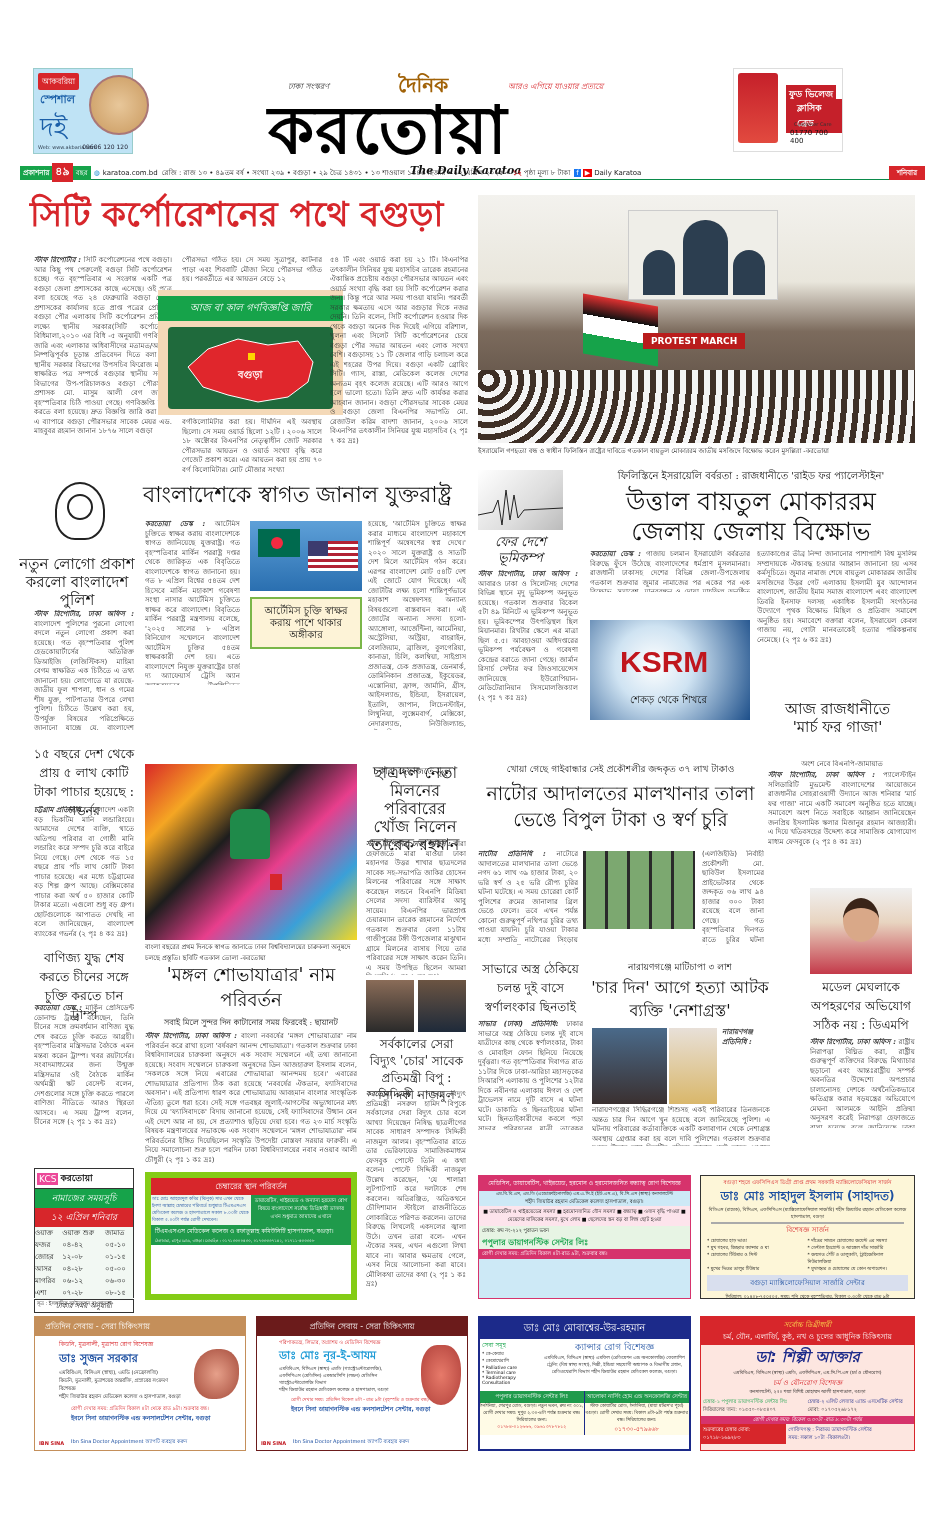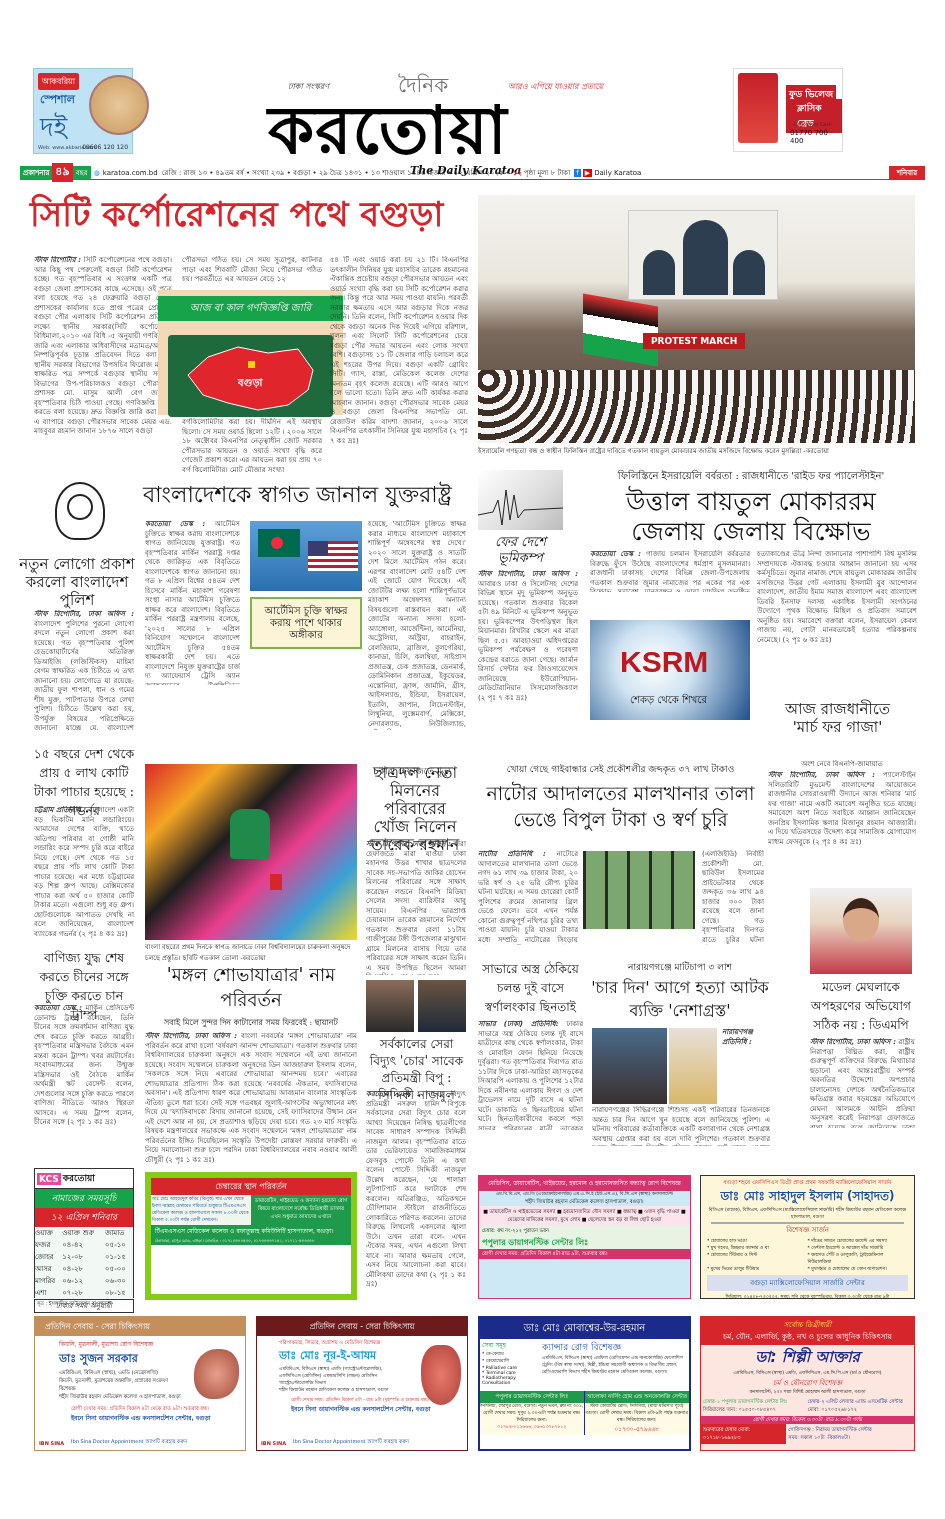--- a/index.html
+++ b/index.html
@@ -19,21 +19,21 @@
 #ad-left .web{position:absolute;left:4px;bottom:3px;font-size:5px;color:#345}
 #ad-left .ph{position:absolute;right:4px;bottom:3px;font-size:6px;color:#223}
 #ad-right{left:733px;top:68px;width:110px;height:84px;background:#fff;border:1px solid #ddd}
 #ad-right .pack{position:absolute;left:4px;top:4px;width:40px;height:70px;background:linear-gradient(#c5202a,#e24a3f);border-radius:3px}
 #ad-right .t1{position:absolute;left:52px;top:16px;background:#c5202a;color:#fff;font-size:9px;padding:2px 3px;font-weight:bold}
 #ad-right .t2{position:absolute;left:52px;top:30px;background:#c5202a;color:#fff;font-size:9px;padding:2px 11px;font-weight:bold}
 #ad-right .cc{position:absolute;left:60px;top:52px;font-size:5px;color:#333}
 #ad-right .num{position:absolute;left:56px;top:60px;font-size:7px;color:#111}
 #masthead{left:148px;top:62px;width:560px;height:125px;text-align:center}
 #edition{position:absolute;left:140px;top:18px;font-size:8px;color:#333;font-style:italic}
-#dainik{position:absolute;left:250px;top:8px;font-size:20px;font-weight:normal;color:#737373;font-family:"DejaVu Serif",serif}
+#dainik{position:absolute;left:250px;top:8px;font-size:20px;font-weight:bold;color:#a16207;font-family:"DejaVu Serif",serif}
 #slogan{position:absolute;left:360px;top:18px;font-size:8px;color:#d7262b;font-style:italic}
 #title{position:absolute;left:120px;top:28px;font-size:66px;font-weight:bold;color:#000;font-family:"DejaVu Serif",serif;letter-spacing:1px;line-height:80px}
 #subtitle{position:absolute;left:262px;top:102px;font-size:11px;font-weight:bold;font-style:italic;font-family:"DejaVu Serif",serif}
 #infobar{left:20px;top:166px;width:905px;height:14px;display:flex;align-items:center;font-size:7px;color:#222;border-bottom:1px solid #0a8a4a}
 #infobar .pub{background:#16a34a;color:#fff;padding:1px 3px;font-weight:bold}
 #infobar .yr{background:#d7262b;color:#fff;padding:0 3px;font-size:11px;font-weight:bold}
 #infobar .yr2{background:#16a34a;color:#fff;padding:1px 3px}
 #infobar .globe{color:#1b8ed1;margin:0 3px}
 #infobar .fb{background:#1877f2;color:#fff;padding:0 2px;margin-left:4px}
 #infobar .yt{background:#e00;color:#fff;padding:0 2px;margin:0 2px}
@@ -80,21 +80,21 @@
   <span class="yt">▶</span>
   <span>Daily Karatoa</span>
   <span class="day">শনিবার</span>
 </div>
 
 <div class="abs hl" style="left:30px;top:194px;width:440px;font-size:34px;color:#d7262b;font-weight:bold;text-align:left">সিটি কর্পোরেশনের পথে বগুড়া</div>
 <div class="abs txt" style="left:34px;top:256px;width:138px;height:220px"><b>স্টাফ রিপোর্টার :</b> <span>সিটি কর্পোরেশনের পথে বগুড়া। আর কিছু পথ পেরুলেই বগুড়া সিটি কর্পোরেশন হচ্ছে। গত বৃহস্পতিবার এ সংক্রান্ত একটি পত্র বগুড়া জেলা প্রশাসকের কাছে এসেছে। ওই পত্রে বলা হয়েছে গত ২৪ ফেব্রুয়ারি বগুড়া জেলা প্রশাসকের কার্যালয় হতে প্রাপ্ত পত্রের প্রেক্ষিতে বগুড়া পৌর এলাকায় সিটি কর্পোরেশন প্রতিষ্ঠার লক্ষ্যে স্থানীয় সরকার(সিটি কর্পোরেশন) বিধিমালা,২০১০ এর বিধি -৫ অনুযায়ী গণবিজ্ঞপ্তি জারি এবং এলাকার অধিবাসীদের মতামত/আপত্তি নিষ্পত্তিপূর্বক চূড়ান্ত প্রতিবেদন দিতে বলা হয়। স্থানীয় সরকার বিভাগের উপসচিব ফিরোজ মাহমুদ স্বাক্ষরিত পত্র সম্পর্কে বগুড়ার স্থানীয় সরকার বিভাগের উপ-পরিচালকও বগুড়া পৌরসভার প্রশাসক মো. মাসুম আলী বেগ জানান, বৃহস্পতিবার চিঠি পাওয়া গেছে। গণবিজ্ঞপ্তি জারি করতে বলা হয়েছে। দ্রুত বিজ্ঞপ্তি জারি করা হবে। এ ব্যাপারে বগুড়া পৌরসভার সাবেক মেয়র এড. মাহবুবর রহমান জানান ১৮৭৬ সালে বগুড়া</span></div>
 <div class="abs txt" style="left:182px;top:256px;width:140px;height:30px">পৌরসভা গঠিত হয়। সে সময় সুত্রাপুর, কাটনার পাড়া এবং শিববাটি মৌজা নিয়ে পৌরসভা গঠিত হয়। পরবর্তীতে এর আয়তন বেড়ে ১২</div>
 <div class="abs" style="left:158px;top:290px;width:185px;height:125px;background:#f4d9b8">
   <div style="background:#16a34a;color:#fff;font-size:10px;font-style:italic;text-align:center;padding:4px 0;margin:6px 0 0">আজ বা কাল গণবিজ্ঞপ্তি জারি</div>
-  <div style="position:relative;margin:14px 10px;height:82px;background:#1f6a3c;border-radius:4px;overflow:hidden">
+  <div style="position:relative;margin:6px 10px;height:82px;background:#1f6a3c;border-radius:4px;overflow:hidden">
     <svg width="165" height="82" viewBox="0 0 165 82">
         <path d="M20 40 L40 22 L70 12 L100 18 L130 14 L145 35 L140 55 L120 70 L90 75 L60 68 L35 60 Z" fill="#e0262c" stroke="#fff" stroke-width="1"></path>
         <rect x="80" y="26" width="7" height="7" fill="#ffd500"></rect>
       </svg>
     <span style="position:absolute;left:70px;top:40px;color:#fff;font-size:10px;font-weight:bold">বগুড়া</span>
   </div>
 </div>
 <div class="abs txt" style="left:182px;top:418px;width:140px;height:62px">বর্গকিলোমিটার করা হয়। দীর্ঘদিন এই অবস্থায় ছিলো। সে সময় ওয়ার্ড ছিলো ১২টি । ২০০৬ সালে ১৮ অক্টোবর বিএনপির নেতৃত্বাধীন জোট সরকার পৌরসভার আয়তন ও ওয়ার্ড সংখ্যা বৃদ্ধি করে গেজেট প্রকাশ করে। এর আয়তন করা হয় প্রায় ৭০ বর্গ কিলোমিটার। মোট মৌজার সংখ্যা</div>
 <div class="abs txt" style="left:330px;top:256px;width:138px;height:224px"><span>৫৪ টি এবং ওয়ার্ড করা হয় ২১ টি। বিএনপির তৎকালীন সিনিয়র যুগ্ম মহাসচিব তারেক রহমানের ঐকান্তিক প্রচেষ্টায় বগুড়া পৌরসভার আয়তন এবং ওয়ার্ড সংখ্যা বৃদ্ধি করা হয় সিটি কর্পোরেশন করার জন্য। কিন্তু পরে আর সময় পাওয়া যায়নি। পরবর্তী সরকার ক্ষমতায় এসে আর বগুড়ার দিকে নজর দেয়নি। তিনি বলেন, সিটি কর্পোরেশন হওয়ার দিক থেকে বগুড়া অনেক দিক দিয়েই এগিয়ে বরিশাল, খুলনা এবং সিলেট সিটি কর্পোরেশনের চেয়ে বগুড়া পৌর সভার আয়তন এবং লোক সংখ্যা বেশি। বগুড়াসহ ১১ টি জেলার গাড়ি চলাচল করে এই শহরের উপর দিয়ে। বগুড়া একটি গ্রোয়িং সিটি। গ্যাস, রাস্তা, মেডিকেল কলেজ দেশের অন্যতম বৃহৎ কলেজ রয়েছে। এটি আরও আগে হলে ভালো হতো। তিনি দ্রুত এটি কার্যকর করার আহবান জানান। বগুড়া পৌরসভার সাবেক মেয়র ও বগুড়া জেলা বিএনপির সভাপতি মো. রেজাউল করিম বাদশা জানান, ২০০৬ সালে বিএনপির তৎকালীন সিনিয়র যুগ্ম মহাসচিব</span> <span>(২ পৃঃ ৭ কঃ দ্রঃ)</span></div>
 
@@ -192,21 +192,21 @@
 
 <div class="abs hl" style="left:590px;top:962px;width:180px;font-size:9px">নারায়ণগঞ্জে মাটিচাপা ৩ লাশ</div>
 <div class="abs hl" style="left:590px;top:976px;width:180px;font-size:16px;line-height:23px">'চার দিন' আগে হত্যা আটক ব্যক্তি 'নেশাগ্রস্ত'</div>
 <div class="abs img" style="left:592px;top:1028px;width:75px;height:76px;background:linear-gradient(#4a6a8a,#3a3030)"></div>
 <div class="abs img" style="left:669px;top:1028px;width:48px;height:76px;background:linear-gradient(#e8e0d8,#d9b76a)"></div>
 <div class="abs txt" style="left:722px;top:1028px;width:48px;height:76px"><b>নারায়ণগঞ্জ প্রতিনিধি :</b></div>
 <div class="abs txt" style="left:592px;top:1106px;width:178px;height:40px"><span>নারায়ণগঞ্জের সিদ্ধিরগঞ্জে শিশুসহ একই পরিবারের তিনজনকে অন্তত চার দিন আগে খুন হয়েছে বলে জানিয়েছে পুলিশ। এ ঘটনায় পরিবারের কর্তাব্যক্তিকে একটি কলাবাগান থেকে নেশাগ্রস্ত অবস্থায় গ্রেপ্তার করা হয় বলে দাবি পুলিশের। গতকাল শুক্রবার দুপুরে উদ্ধার লাশ তিনটির পরিচয় জানার পরই তাকে গ্রেপ্তার করা হয়। নিহতরা হলেন- সিদ্ধিরগঞ্জের মিজমিজি পশ্চিমপাড়ার প্রয়াত আব্দুস ছামাদের কন্যা পোশাক কর্মী লামিয়া আক্তার (২২), লামিয়ার ছেলে রাফসান লাবিব (৩) ও বড়বোন স্বপ্না আক্তার (৩৫)। গ্রেপ্তার মো. ইয়াসিন (২৩)</span> </div>
 
 <div class="abs" style="left:34px;top:1168px;width:100px;height:130px;border:1px solid #333">
   <div style="display:flex;align-items:center;height:20px;border-bottom:1px solid #333;background:#fff">
-    <span style="background:#ec4899;color:#fff;font-size:9px;font-weight:bold;padding:1px 2px;margin:0 2px">KCS</span>
+    <span style="background:#ec4899;color:#fff;font-size:9px;font-weight:normal;padding:1px 2px;margin:0 2px">KCS</span>
     <span style="font-size:9px;font-weight:bold">করতোয়া</span>
   </div>
   <div style="background:#16a34a;color:#fff;font-size:9px;text-align:center;font-style:italic;padding:2px 0">নামাজের সময়সূচি</div>
   <div style="background:#d7262b;color:#fff;font-size:9px;text-align:center;font-style:italic;padding:2px 0">১২ এপ্রিল শনিবার</div>
   <table style="width:100%;border-collapse:collapse;font-size:7px;background:#f2f8f3">
     <tbody>
         <tr>
           <td>ওয়াক্ত</td>
           <td>ওয়াক্ত শুরু</td>
           <td>জামাত</td>
@@ -312,21 +312,21 @@
   <div style="background:#1c2a8a;color:#fff;font-size:10px;text-align:center;padding:2px 0">ডাঃ মোঃ মোবাশ্বের-উর-রহমান</div>
   <div style="display:flex;height:52px">
     <div style="width:60px;font-size:4.5px;padding:1px 2px">
       <div style="color:#16a34a;font-size:6px">সেবা সমূহ</div>
       <div>* কে-কেয়ার</div>
         <div>* কেমোথেরাপি</div>
         <div>* Palliative care</div>
         <div>* Terminal care</div>
         <div>* Radiotherapy Consultation</div>
     </div>
-    <div style="flex:1;font-size:4.5px;text-align:left;padding:1px 2px">
+    <div style="flex:1;font-size:4.5px;text-align:center;padding:1px 2px">
       <div style="color:#1c4fa1;font-size:9px">ক্যান্সার রোগ বিশেষজ্ঞ</div>
       <div>এমবিবিএস, বিসিএস (স্বাস্থ্য) এমফিল (রেডিয়েশন এন্ড অনকোলজি) ফেলোশিপ ট্রেনিং (বিশ্ব স্বাস্থ্য সংস্থা), দিল্লী, ইন্ডিয়া সহযোগী অধ্যাপক ও বিভাগীয় প্রধান, রেডিওথেরাপি বিভাগ শহীদ জিয়াউর রহমান মেডিকেল কলেজ, বগুড়া।</div>
     </div>
   </div>
   <div style="display:flex">
     <div style="width:50%;background:#fffbe6;font-size:4.5px;text-align:center;border-right:1px solid #1c2a8a">
       <div style="background:#1f9a4b;color:#fff;font-size:5.5px;padding:2px 0">পপুলার ডায়াগনস্টিক সেন্টার লিঃ</div>
       <div>ঠনঠনিয়া, শেরপুর রোড, বগুড়া। নতুন ভবন, রুম নং ৫০১, রোগী দেখার সময়: দুপুর ২.৩০-৪টা পর্যন্ত শুক্রবার বন্ধ। সিরিয়ালের জন্য:</div>
       <div style="color:#d7262b">০১৭৮৪-০১২৬৬৬, ০৯৬১৩৭৮৭৮১২</div>
     </div>

